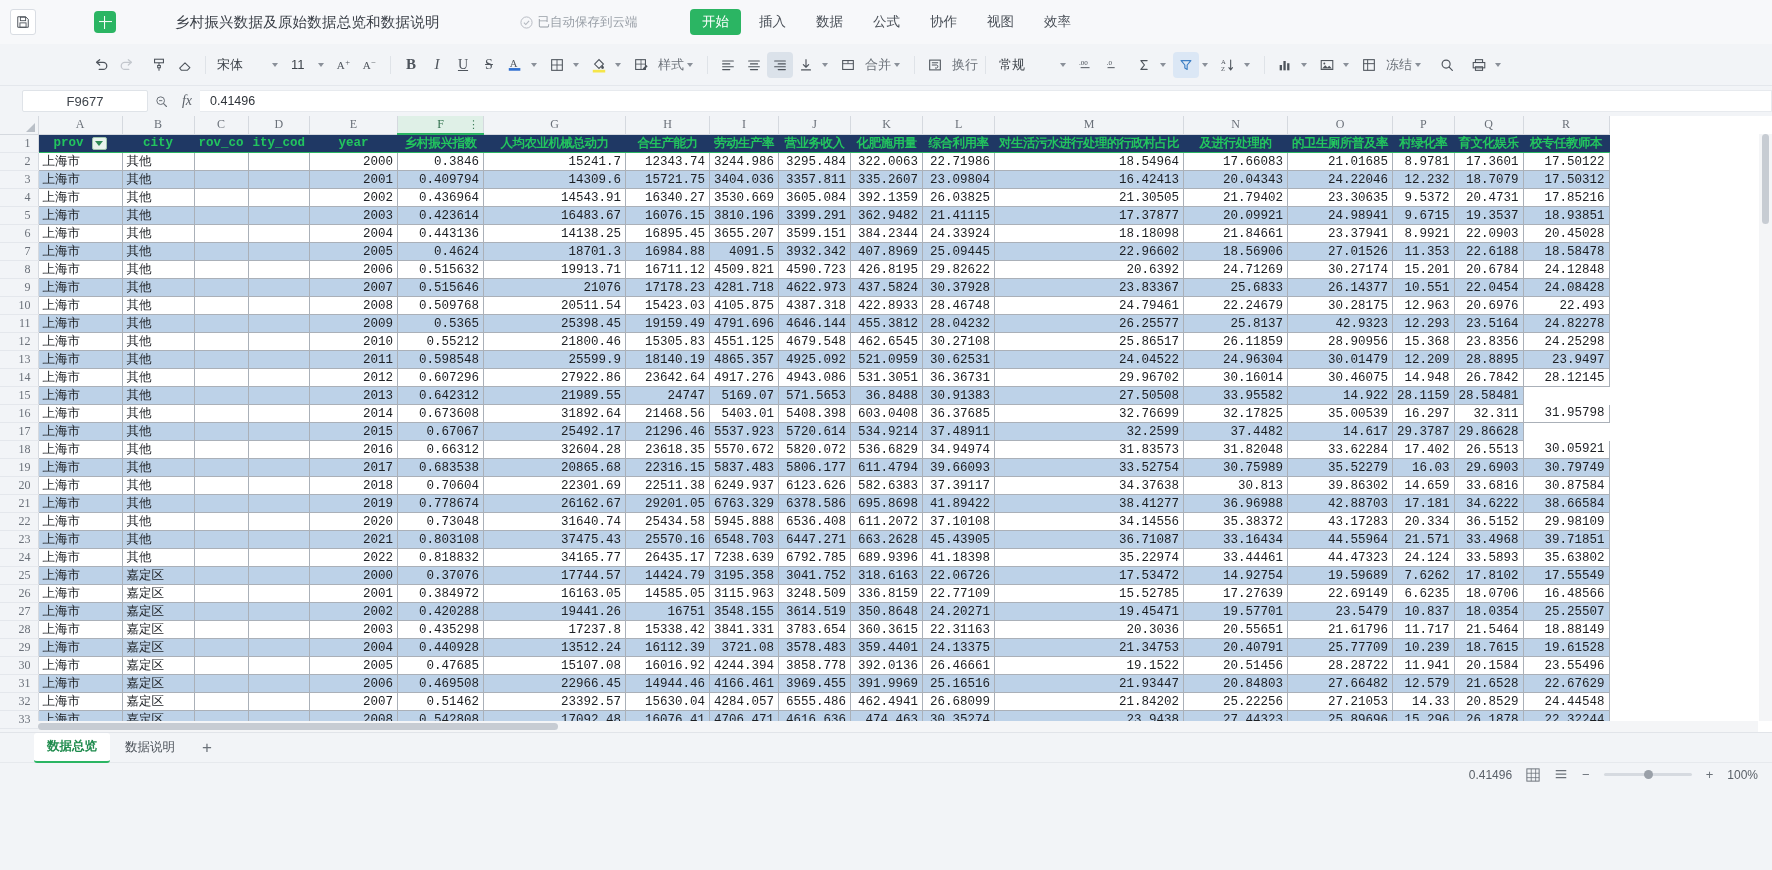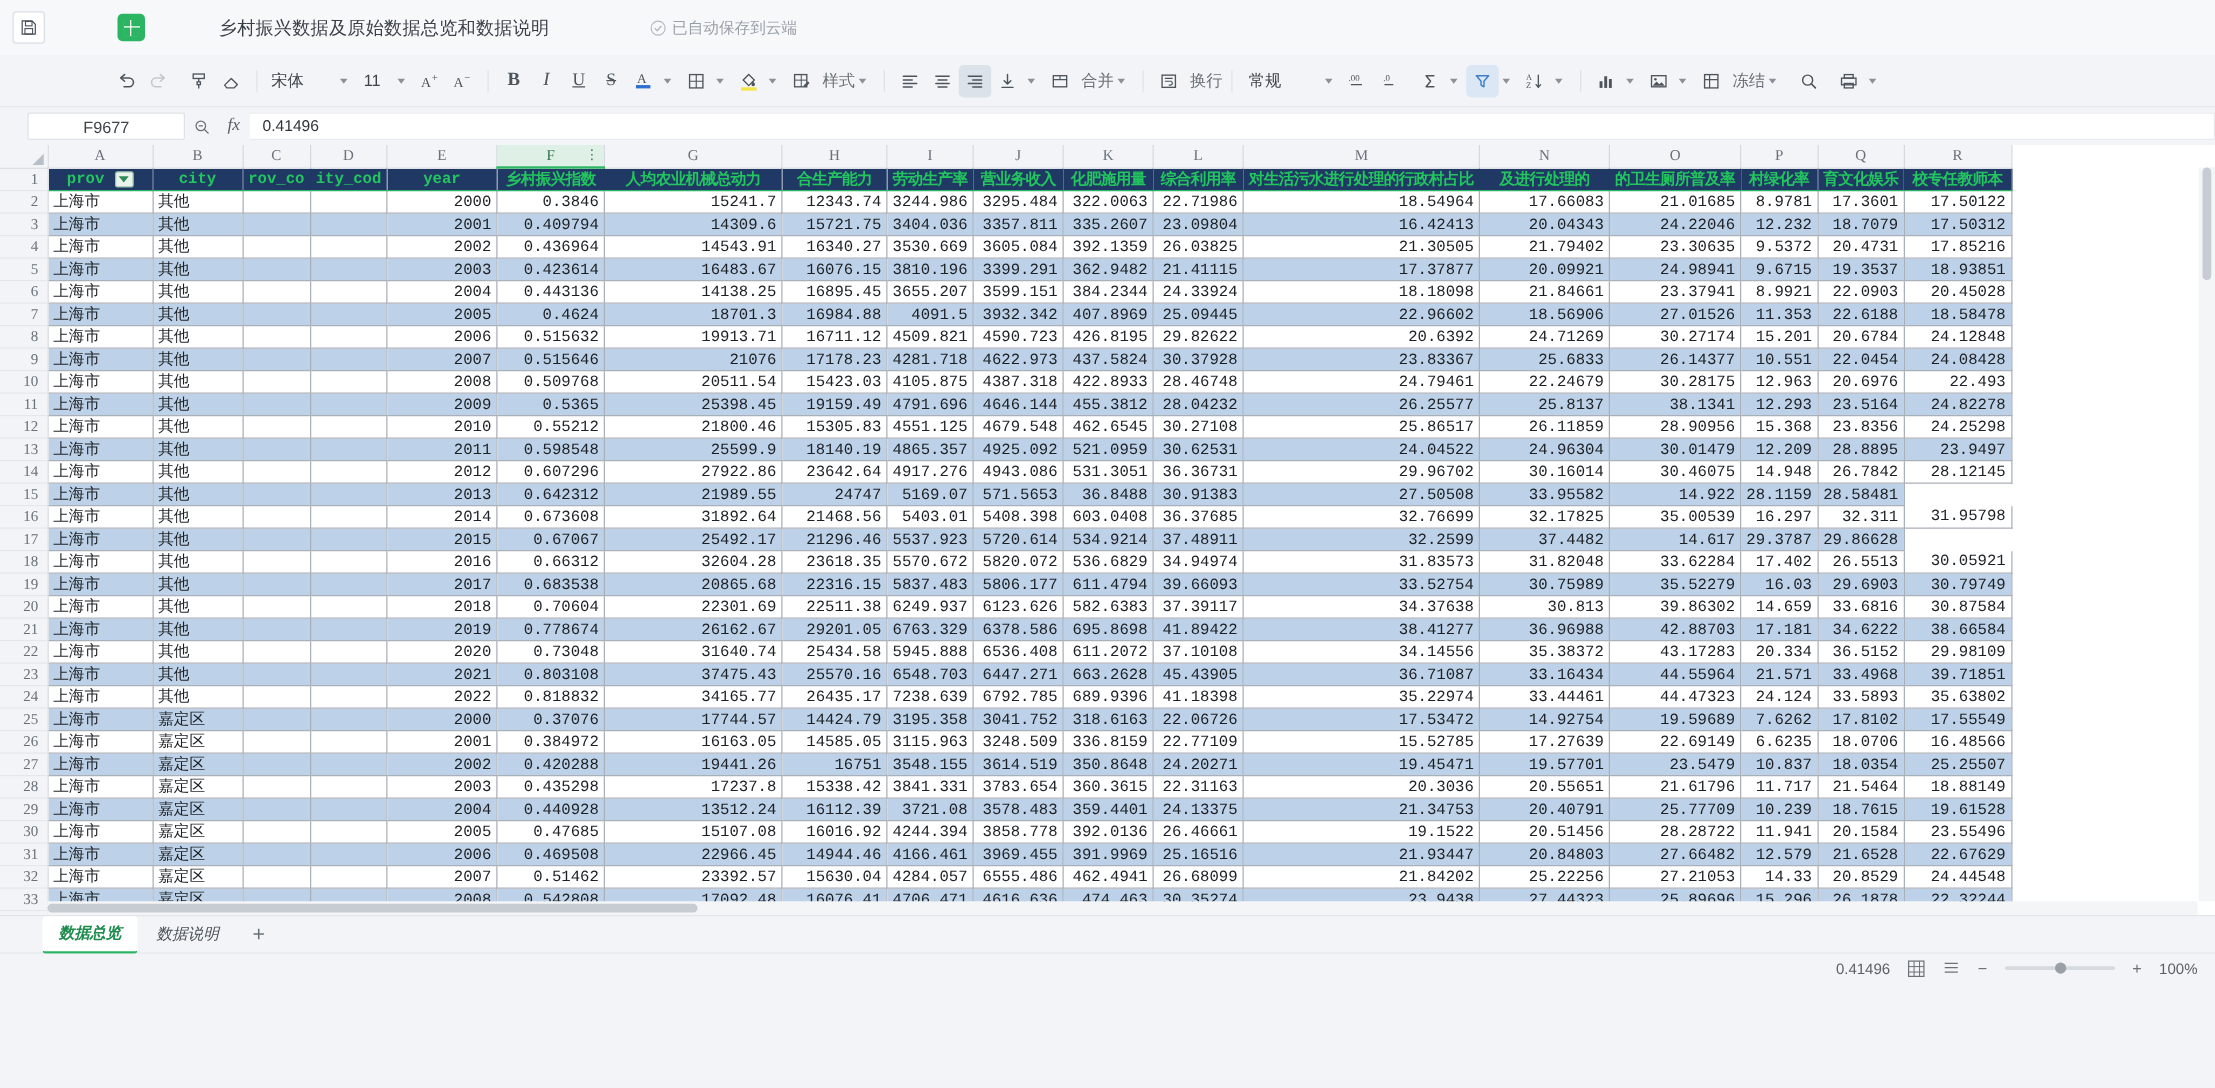--- a/index.html
+++ b/index.html
@@ -145,21 +145,21 @@
   .vscroll {
     position: absolute; right: 0; top: 18px; bottom: 11px; width: 13px; background: #f4f5f7;
   }
   .vscroll .thumb { width: 7px; margin-left: 3px; height: 90px; background: #c7ccd3; border-radius: 4px; }
 
   
   .sheetbar {
     height: 30px; background: #f2f4f7; display: flex; align-items: center;
     padding-left: 34px; gap: 2px; border-top: 1px solid #e1e4e9;
   }
-  .sheet-tab { font-size: 12.5px; color: #4a5058; padding: 5px 13px 6px; border-radius: 3px; font-style: italic; }
+  .sheet-tab { font-size: 12.5px; color: #4a5058; padding: 5px 13px 6px; border-radius: 3px; }
   .sheet-tab.active { color: #1f8b4d; font-weight: bold; border-bottom: 2px solid #2bb563; background:#fff;}
   .addsheet { font-size: 17px; color: #6b7179; padding: 0 12px; line-height: 18px; }
 
   
   .statusbar {
     height: 24px; background: #f2f4f7; display: flex; align-items: center;
     justify-content: flex-end; padding-right: 14px; gap: 14px;
     font-size: 12px; color: #5a6068; border-top: 1px solid #e6e9ed;
   }
   .zoomval { font-size: 12px; color: #5a6068; }
@@ -193,20 +193,29 @@
   <div class="cloud-status">
     <span>
       <svg width="13" height="13" viewBox="0 0 14 14">
           <circle cx="7" cy="7" r="6" fill="none" stroke="#b3b8bf" stroke-width="1"></circle>
           <path d="M4.2 7.2l2 2 3.6-4" fill="none" stroke="#b3b8bf" stroke-width="1.2"></path>
         </svg>
     </span>
     <span>已自动保存到云端</span>
   </div>
 
+  <div class="menu-tabs">
+    <div class="menu-tab active">开始</div>
+    <div class="menu-tab">插入</div>
+    <div class="menu-tab">数据</div>
+    <div class="menu-tab">公式</div>
+    <div class="menu-tab">协作</div>
+    <div class="menu-tab">视图</div>
+    <div class="menu-tab">效率</div>
+  </div>
 </div>
 
 <div class="toolbar">
   <div class="tb">
     <svg width="16" height="16" viewBox="0 0 18 18">
         <path d="M5 6H11.5a4 4 0 010 8H7" fill="none" stroke="#4e545c" stroke-width="1.4" stroke-linecap="round"></path>
         <path d="M7.5 3L4 6l3.5 3" fill="none" stroke="#4e545c" stroke-width="1.4" stroke-linejoin="round" stroke-linecap="round"></path>
       </svg>
   </div>
   <div class="tb dim">
@@ -685,21 +694,21 @@
           <td class="cell num">2009</td>
           <td class="cell num">0.5365</td>
           <td class="cell num">25398.45</td>
           <td class="cell num">19159.49</td>
           <td class="cell num">4791.696</td>
           <td class="cell num">4646.144</td>
           <td class="cell num">455.3812</td>
           <td class="cell num">28.04232</td>
           <td class="cell num">26.25577</td>
           <td class="cell num">25.8137</td>
-          <td class="cell num">38.1341</td>
+          <td class="cell num">42.9323</td>
           <td class="cell num">12.293</td>
           <td class="cell num">23.5164</td>
           <td class="cell num">24.82278</td>
         </tr>
         <tr class="norm">
           <td class="rowhdr">12</td>
           <td class="cell txt">上海市</td>
           <td class="cell txt">其他</td>
           <td class="cell num"></td>
           <td class="cell num"></td>

